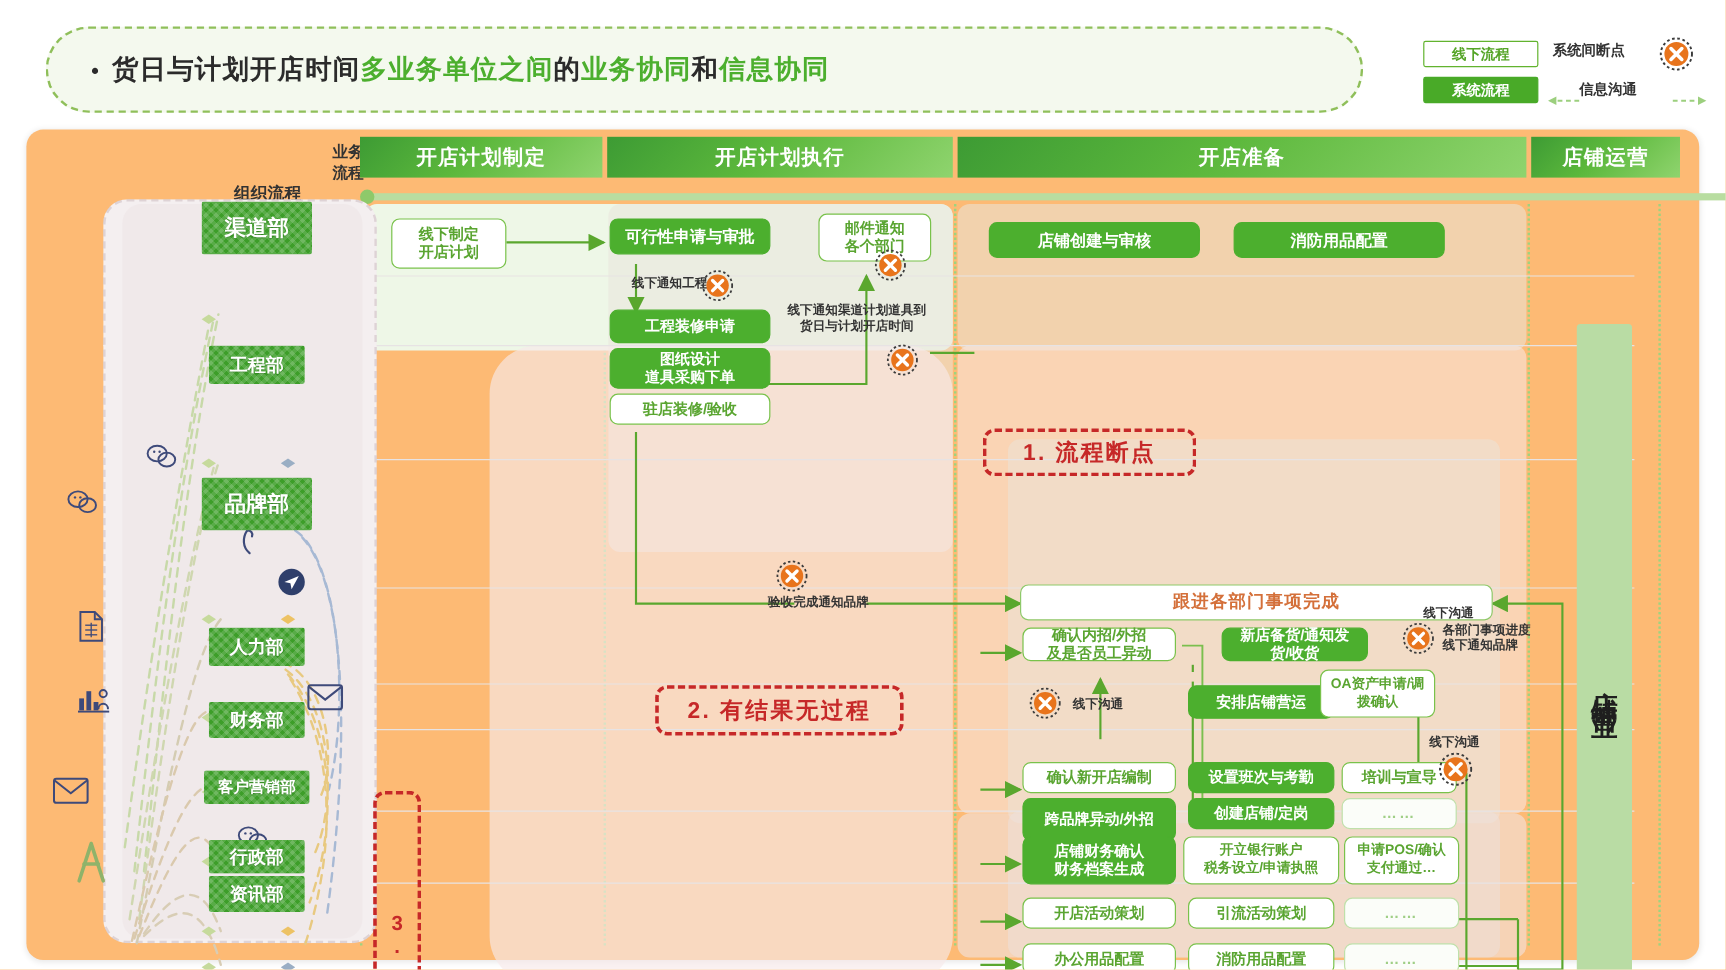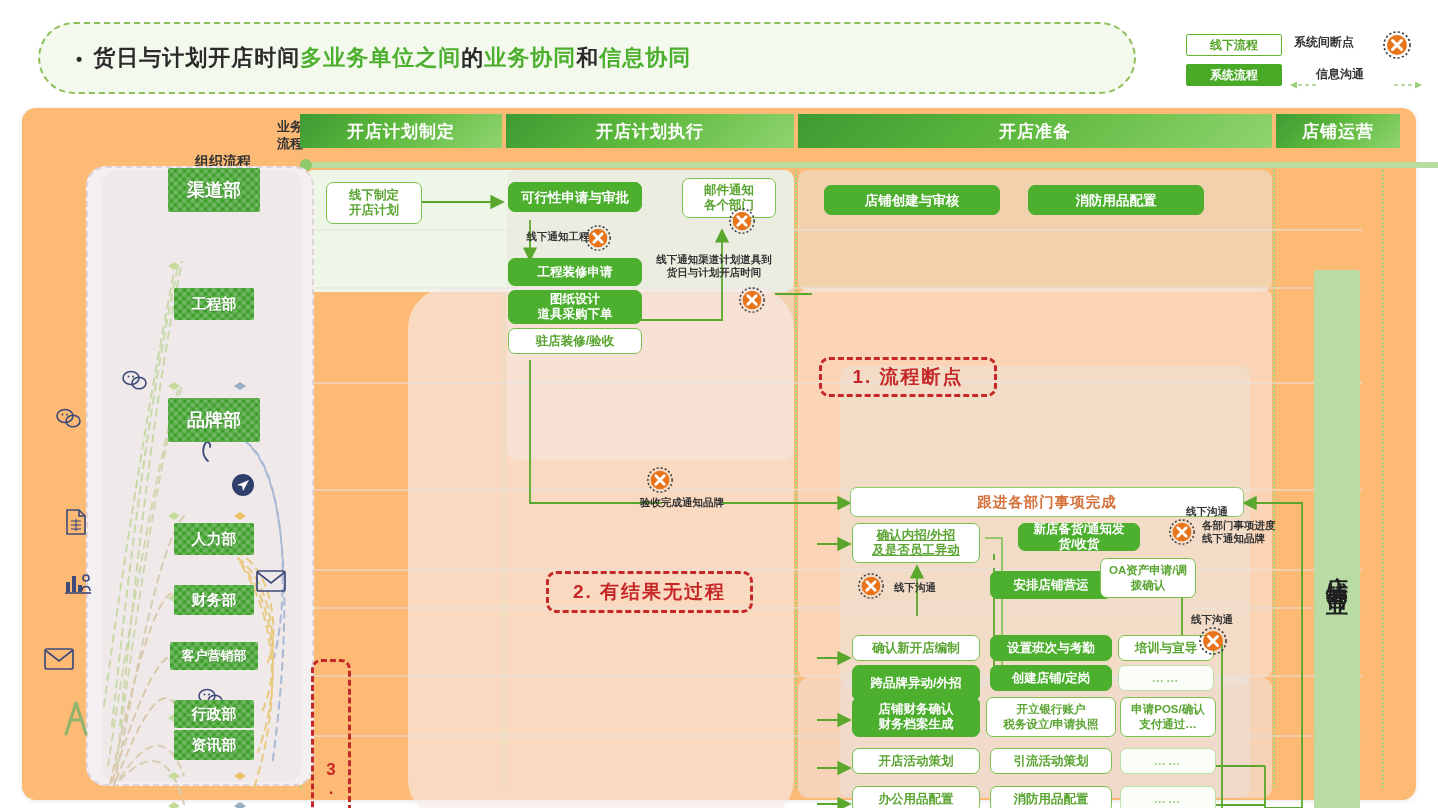--- a/index.html
+++ b/index.html
@@ -458,21 +458,21 @@
     <span>店铺创建与审核</span>
   </div>
   <div class="node sys" style="left:1006px; top:77px; width:176px; height:30px; font-size:13.5px;">
     <span>消防用品配置</span>
   </div>
 
   <div class="node title-bar" style="left:828px; top:379px; width:394px; height:30px;">
     <span>跟进各部门事项完成</span>
   </div>
 
-  <div class="node off" style="left:830px; top:415px; width:128px; height:40px;text-decoration:underline;">
+  <div class="node off" style="left:830px; top:415px; width:128px; height:28px;">
     <span style="white-space:pre-line;">确认内招/外招
 及是否员工异动</span>
   </div>
   <div class="node sys" style="left:968px; top:415px; width:122px; height:28px;margin-left:28px;">
     <span style="white-space:pre-line;">新店备货/通知发
 货/收货</span>
   </div>
   <div class="node sys" style="left:968px; top:463px; width:122px; height:28px;">
     <span>安排店铺营运</span>
   </div>

